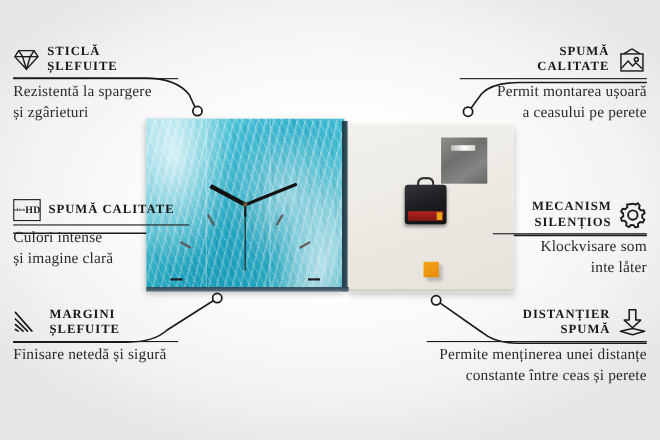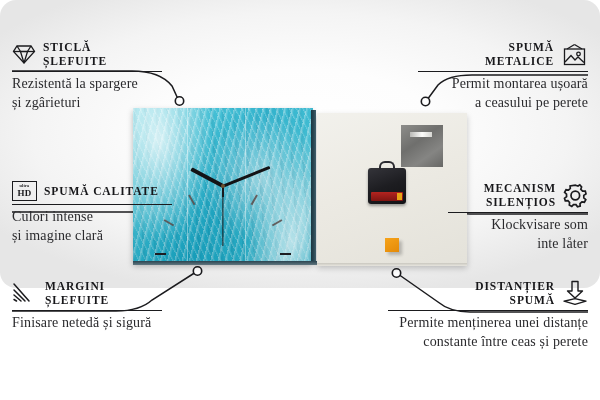--- a/index.html
+++ b/index.html
@@ -2,24 +2,23 @@
 <html><head>
 <meta charset="utf-8">
 <style>
   * { margin:0; padding:0; box-sizing:border-box; }
   body {
     width:600px; height:400px; overflow:hidden;
     font-family:"Liberation Serif", serif;
     background:#ffffff;
   }
   #stage {
-    position:relative; width:600px; height:288px;
+    position:relative; width:600px; height:400px;
     background:
       radial-gradient(ellipse 62% 58% at 50% 46%, #ffffff 0%, #fdfdfd 38%, #f4f4f4 72%, #e6e6e6 100%);
-    border-radius: 16px;
   }
 
   
   .product { position:absolute; left:133px; top:108px; width:334px; height:160px; }
 
   .panel-front {
     position:absolute; left:0; top:0; width:180px; height:155px;
     background:
       radial-gradient(ellipse 70% 90% at 72% 46%, rgba(255,255,255,.55) 0%, rgba(255,255,255,0) 46%),
       linear-gradient(118deg, #7fd8e4 0%, #4ec6d8 14%, #29b6cf 34%, #18a9c6 52%, #27b4cd 70%, #7ad4e2 88%, #35b9d0 100%);
@@ -136,21 +135,21 @@
     font-size:14px; color:#2a2a2d; line-height:1.35;
     letter-spacing:.15px; white-space:nowrap;
   }
   .right .co-title { justify-content:flex-end; }
   .right .co-title .tx { align-items:flex-end; }
   .right .co-sub { text-align:right; }
 
   .ico { flex:0 0 auto; display:block; }
   .hd-badge {
     width:25px; height:20px; border:1.4px solid #1b1b1e;
-    display:flex; flex-direction:column; align-items:center; justify-content:center;
+    display:flex; flex-direction:row; align-items:center; justify-content:flex-start;
     line-height:1; flex:0 0 auto;
   }
   .hd-badge .u { font-size:4.2px; letter-spacing:.2px; font-weight:bold; }
   .hd-badge .h { font-size:9px; font-weight:bold; letter-spacing:.3px; }
 
   svg.lines { position:absolute; left:0; top:0; width:600px; height:400px; }
 </style>
 </head>
 <body>
 
@@ -269,21 +268,21 @@
     <div class="co-rule"></div>
     <div class="co-sub">
       <div>Finisare netedă și sigură</div>
     </div>
   </div>
 
   <div class="callout right" style="right:12px; top:40px; width:170px;">
     <div class="co-title">
       <span class="tx">
         <span>SPUMĂ</span>
-        <span>METALICE</span>
+        <span>CALITATE</span>
       </span>
       <svg class="ico" width="27" height="23" viewBox="0 0 27 23">
         <g fill="none" stroke="#1b1b1e" stroke-width="1.3">
           <path d="M13.5,1.5 L6,6"></path>
             <path d="M13.5,1.5 L21,6"></path>
           <rect x="3.5" y="6" width="20" height="15.5"></rect>
           <circle cx="17.5" cy="11" r="1.8"></circle>
           <path d="M4,19 L10,12.5 L14,17 L17,14 L23,19.5"></path>
         </g>
       </svg>

